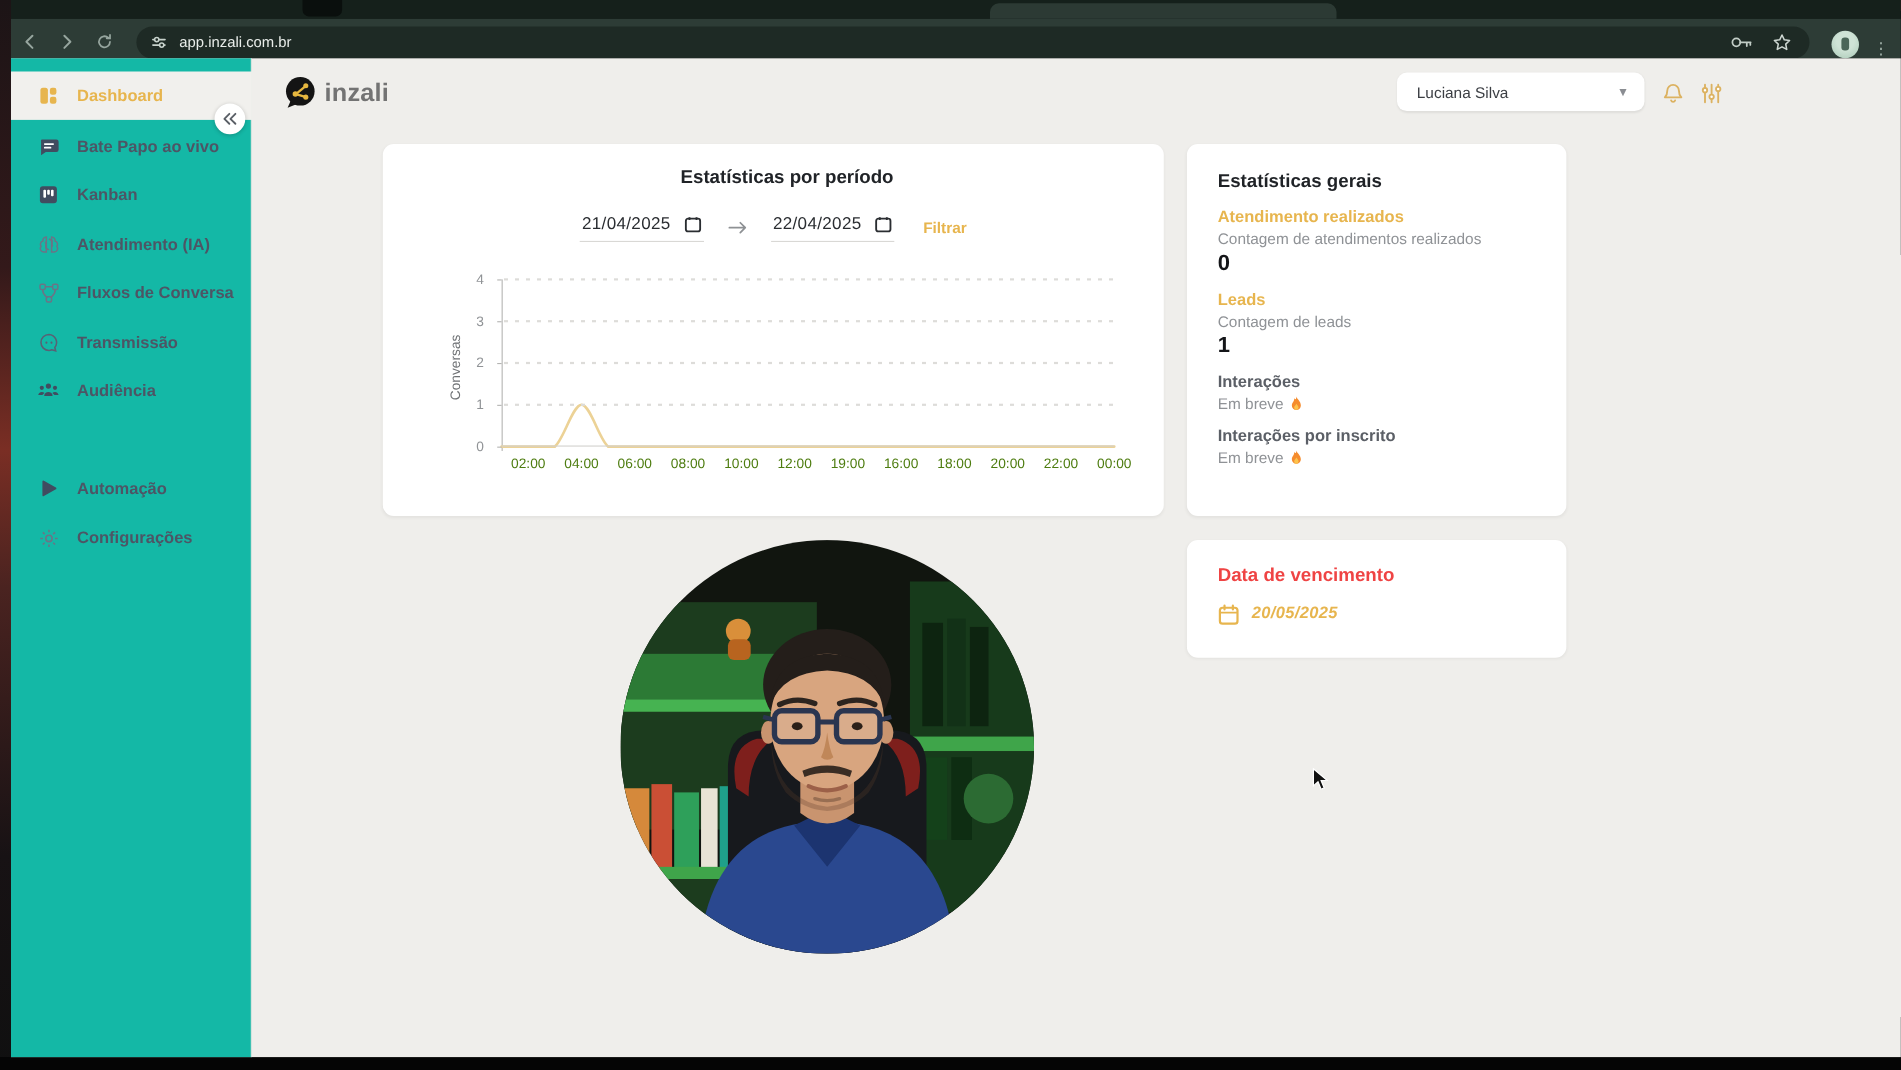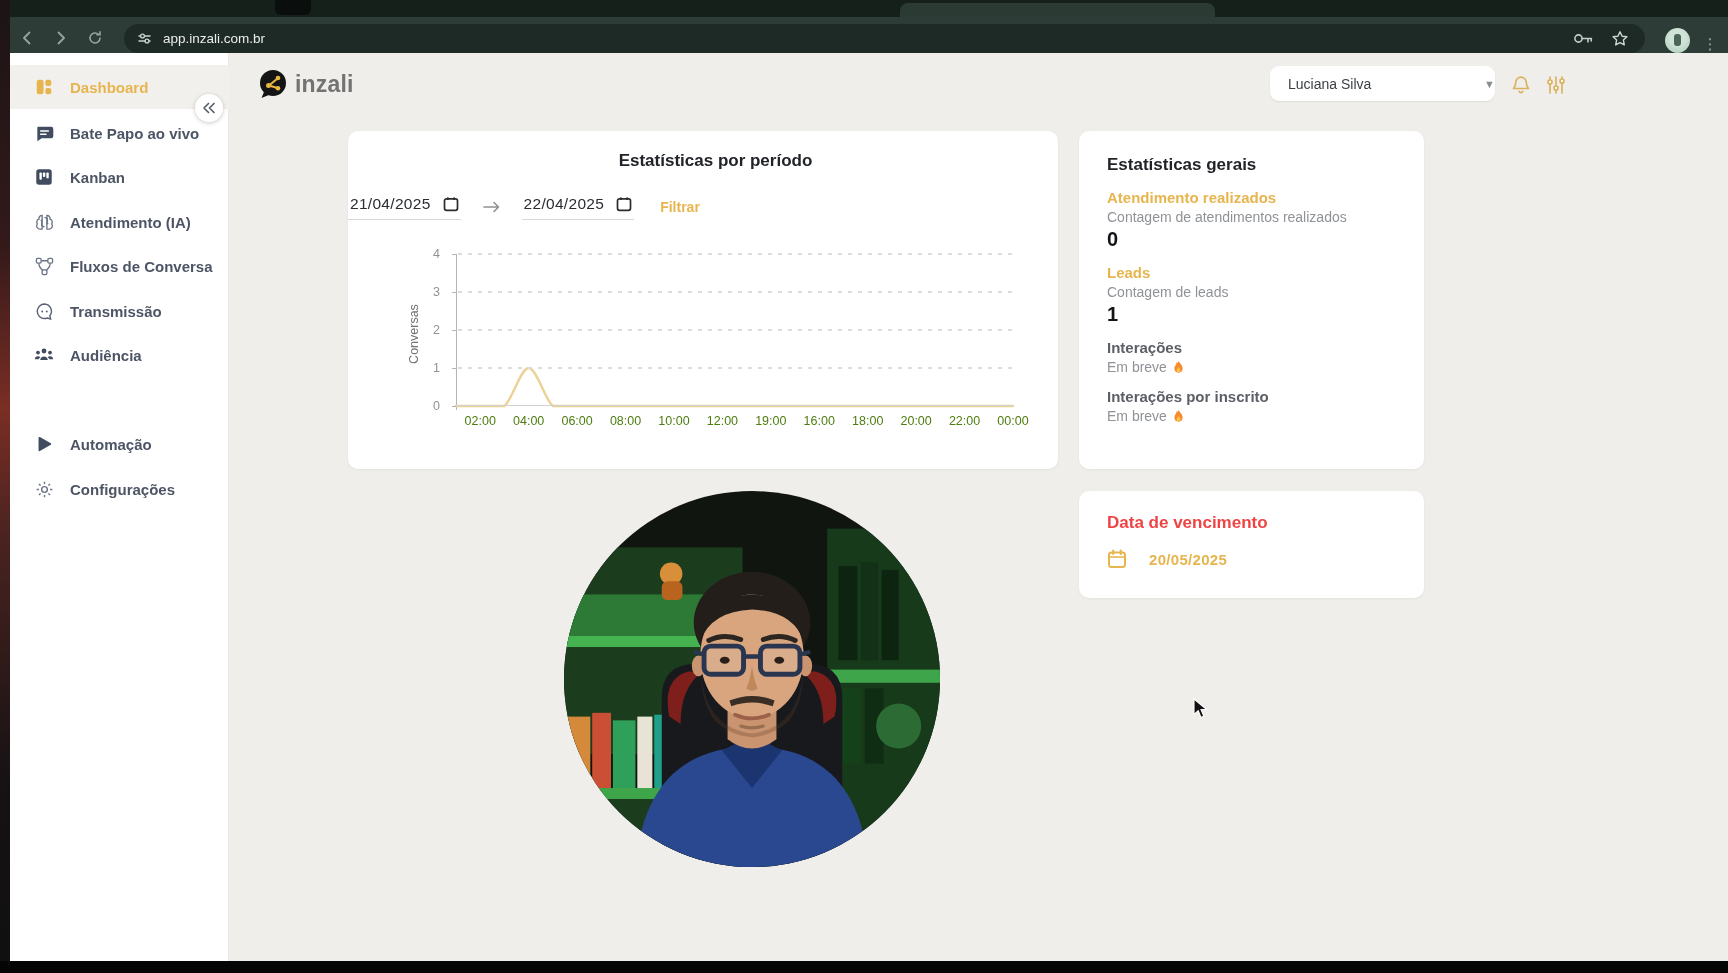--- a/index.html
+++ b/index.html
@@ -30,47 +30,47 @@
   .omni-right { display:flex; align-items:center; gap:16px; margin-right:4px; }
   .browser-avatar { width:25px; height:25px; border-radius:50%; margin:0 10px 0 12px;
     background:radial-gradient(circle at 50% 38%,#cfe3d6 0 40%,#a9c9b6 100%); position:relative; }
   .browser-avatar::after { content:""; position:absolute; left:9px; top:6px; width:7px; height:12px; background:#4a6658; border-radius:3px; }
   .kebab { color:#9fb0a8; font-size:15px; letter-spacing:0; width:20px; text-align:center; margin-right:8px; }
 
   
   .app { position:absolute; left:0; top:53px; width:100%; height:908px; background:#efeeeb; }
 
   
-  .sidebar { position:absolute; left:0; top:0; width:219px; height:100%; background:#ffffff; border-right:1px solid #e8e7e4; }
+  .sidebar { position:absolute; left:0; top:0; width:219px; height:100%; background:#14b8a6; border-right:1px solid #e8e7e4; }
   .side-item { position:absolute; left:0; width:219px; height:44px; display:flex; align-items:center; gap:15px;
     padding-left:23px; font-size:15px; font-weight:700; color:#4d5565; cursor:pointer; }
   .side-item .ic { width:22px; height:22px; flex:0 0 22px; display:flex; align-items:center; justify-content:center; }
   .side-item.active { background:#f1f0ed; color:#e7b54e; }
   .collapse-btn { position:absolute; left:185px; top:41px; width:28px; height:28px; border-radius:50%;
     background:#fff; box-shadow:0 1px 4px rgba(0,0,0,.22); display:flex; align-items:center; justify-content:center; z-index:5; }
 
   
   .main { position:absolute; left:220px; top:0; right:0; height:100%; }
 
   .brand { position:absolute; left:27px; top:15px; display:flex; align-items:center; gap:6px; }
   .brand-text { font-size:23px; font-weight:700; color:#737373; letter-spacing:.2px; }
 
   .user-pill { position:absolute; left:1040px; top:13px; width:225px; height:35px; background:#fff; border-radius:9px;
-    box-shadow:0 1px 2px rgba(0,0,0,.07); display:flex; align-items:center; padding:0 0 0 18px;
+    box-shadow:0 1px 2px rgba(0,0,0,.07); display:flex; align-items:center; padding:0 14px 0 18px;
     font-size:14px; color:#3c3f44; }
   .user-pill .caret { margin-left:auto; color:#8a8d92; font-size:11px; }
   .hdr-icon { position:absolute; top:21px; width:22px; height:22px; }
 
   .card { position:absolute; background:#fff; border-radius:10px; box-shadow:0 1px 3px rgba(0,0,0,.05); }
   .chart-card { left:118px; top:78px; width:710px; height:338px; }
   .stats-card { left:849px; top:78px; width:345px; height:338px; padding:24px 28px; }
   .due-card   { left:849px; top:438px; width:345px; height:107px; padding:22px 28px; }
 
   .chart-title { position:absolute; left:0; right:0; top:20px; text-align:center; font-size:17px; font-weight:700; color:#202327;padding-left:25px; }
-  .date-row { position:absolute; left:0; right:0; top:62px; display:flex; align-items:center; gap:22px; }
+  .date-row { position:absolute; left:0; right:0; top:62px; display:flex; align-items:center; justify-content:center; gap:22px; }
   .date-input { display:flex; align-items:center; gap:12px; border-bottom:1px solid #d9d8d5; padding:2px 2px 6px 2px; }
   .date-input .dval { font-size:15.5px; color:#2a2d31; letter-spacing:.3px; }
   .filtrar { font-size:14px; font-weight:700; color:#e7b54e; cursor:pointer; margin-left:4px; }
 
   .ylabel { position:absolute; left:36px; top:196px; transform:rotate(-90deg); transform-origin:center;
     font-size:12.5px; color:#6f7275; white-space:nowrap; }
   #yticks { position:absolute; left:62px; top:123px; width:30px; height:152px; }
   .ytick { position:absolute; right:0; transform:translateY(-50%); font-size:12.5px; color:#909396; }
   #plot { position:absolute; left:108px; top:123px; width:557px; height:152px; }
   #plot::before { content:""; position:absolute; left:0; top:0; bottom:-4px; width:1px; background:#b4b4b2; }
@@ -83,21 +83,21 @@
   .xtick { position:absolute; transform:translateX(-50%); font-size:12.5px; color:#4d7c0f; white-space:nowrap; }
 
   .stats-title { font-size:17px; font-weight:700; color:#1f2226; margin-bottom:14px; }
   .stat { margin-bottom:13px; }
   .stat-label { font-size:15px; font-weight:700; color:#e7b54e; margin-bottom:3px; }
   .stat-label.gray { color:#5b5f66; }
   .stat-desc { font-size:14px; color:#8f9296; display:flex; align-items:center; gap:5px; }
   .stat-value { font-size:20px; font-weight:700; color:#141518; margin-top:3px; }
 
   .due-title { font-size:17px; font-weight:700; color:#ef4444; margin-bottom:16px; }
-  .due-row { display:flex; align-items:center; gap:22px; }
+  .due-row { display:flex; align-items:flex-start; gap:11px;font-style:italic; }
   .due-date { font-size:15px; font-weight:700; color:#e7b54e; letter-spacing:.3px; }
 
   
   .webcam { position:absolute; left:334px; top:438px; width:376px; height:376px; border-radius:50%; overflow:hidden; }
   .webcam svg { display:block; }
 
   .cursor { position:absolute; left:963px; top:645px; z-index:20; }
 </style>
 </head>
 <body>

